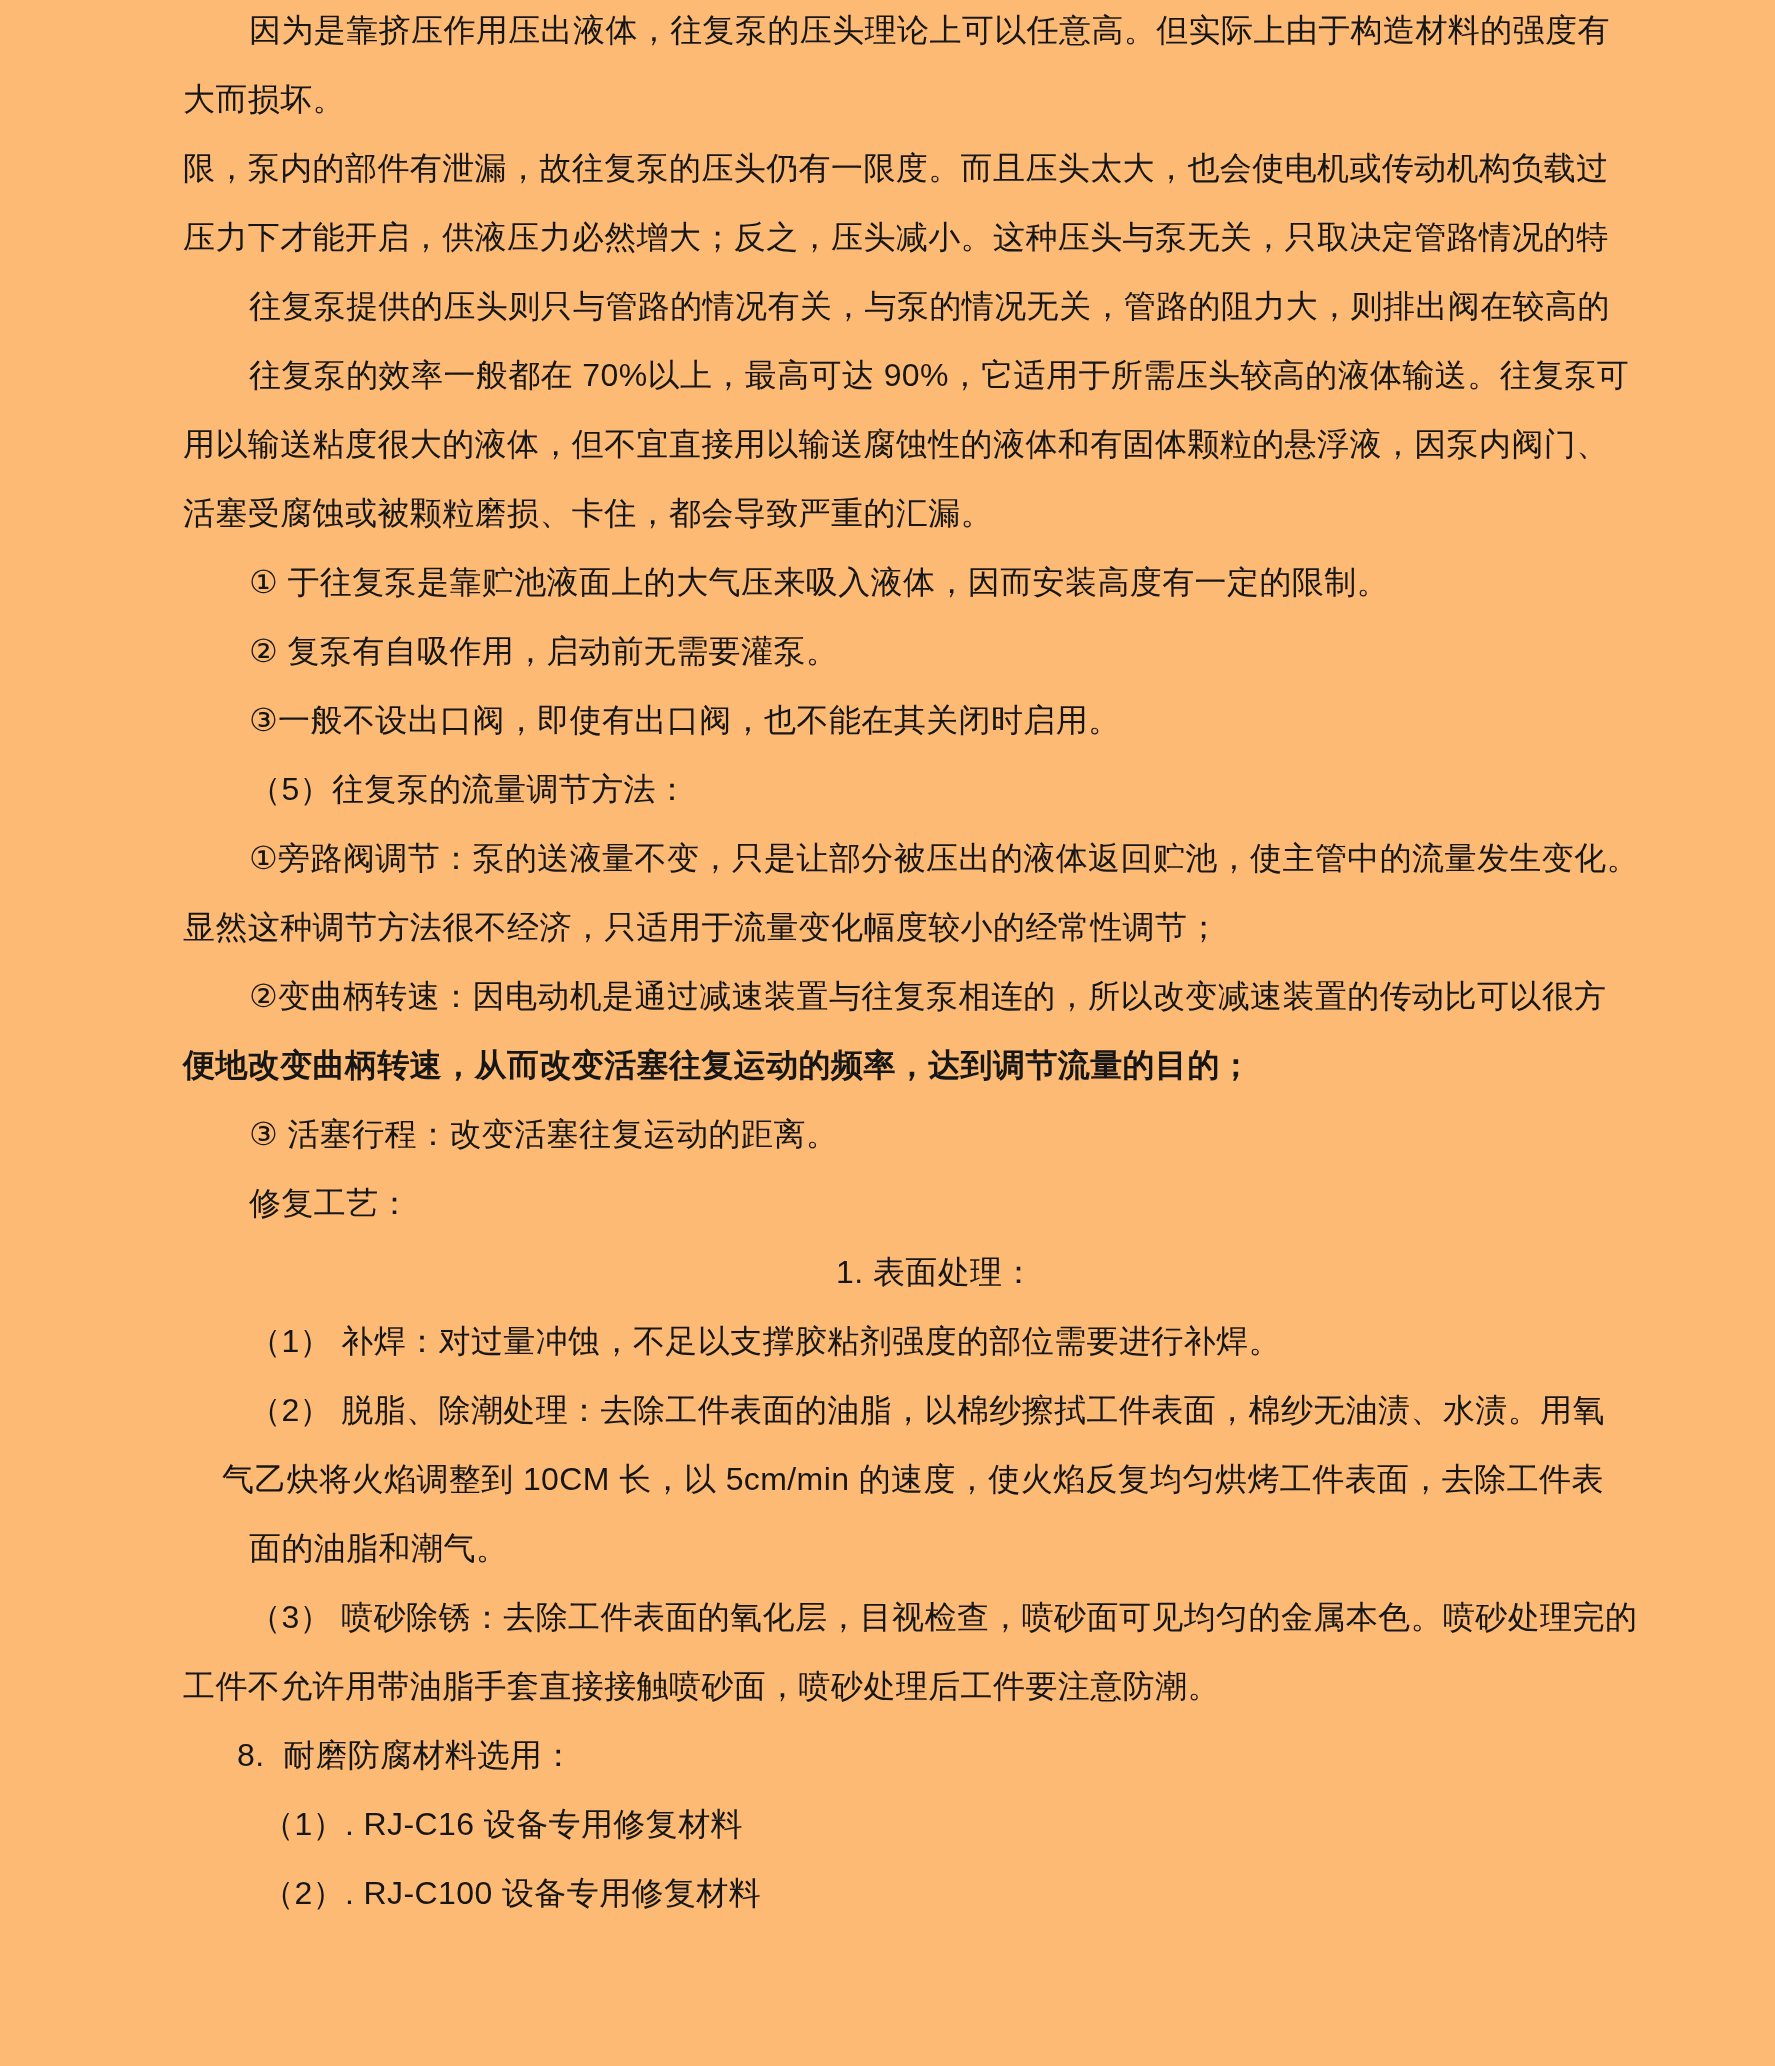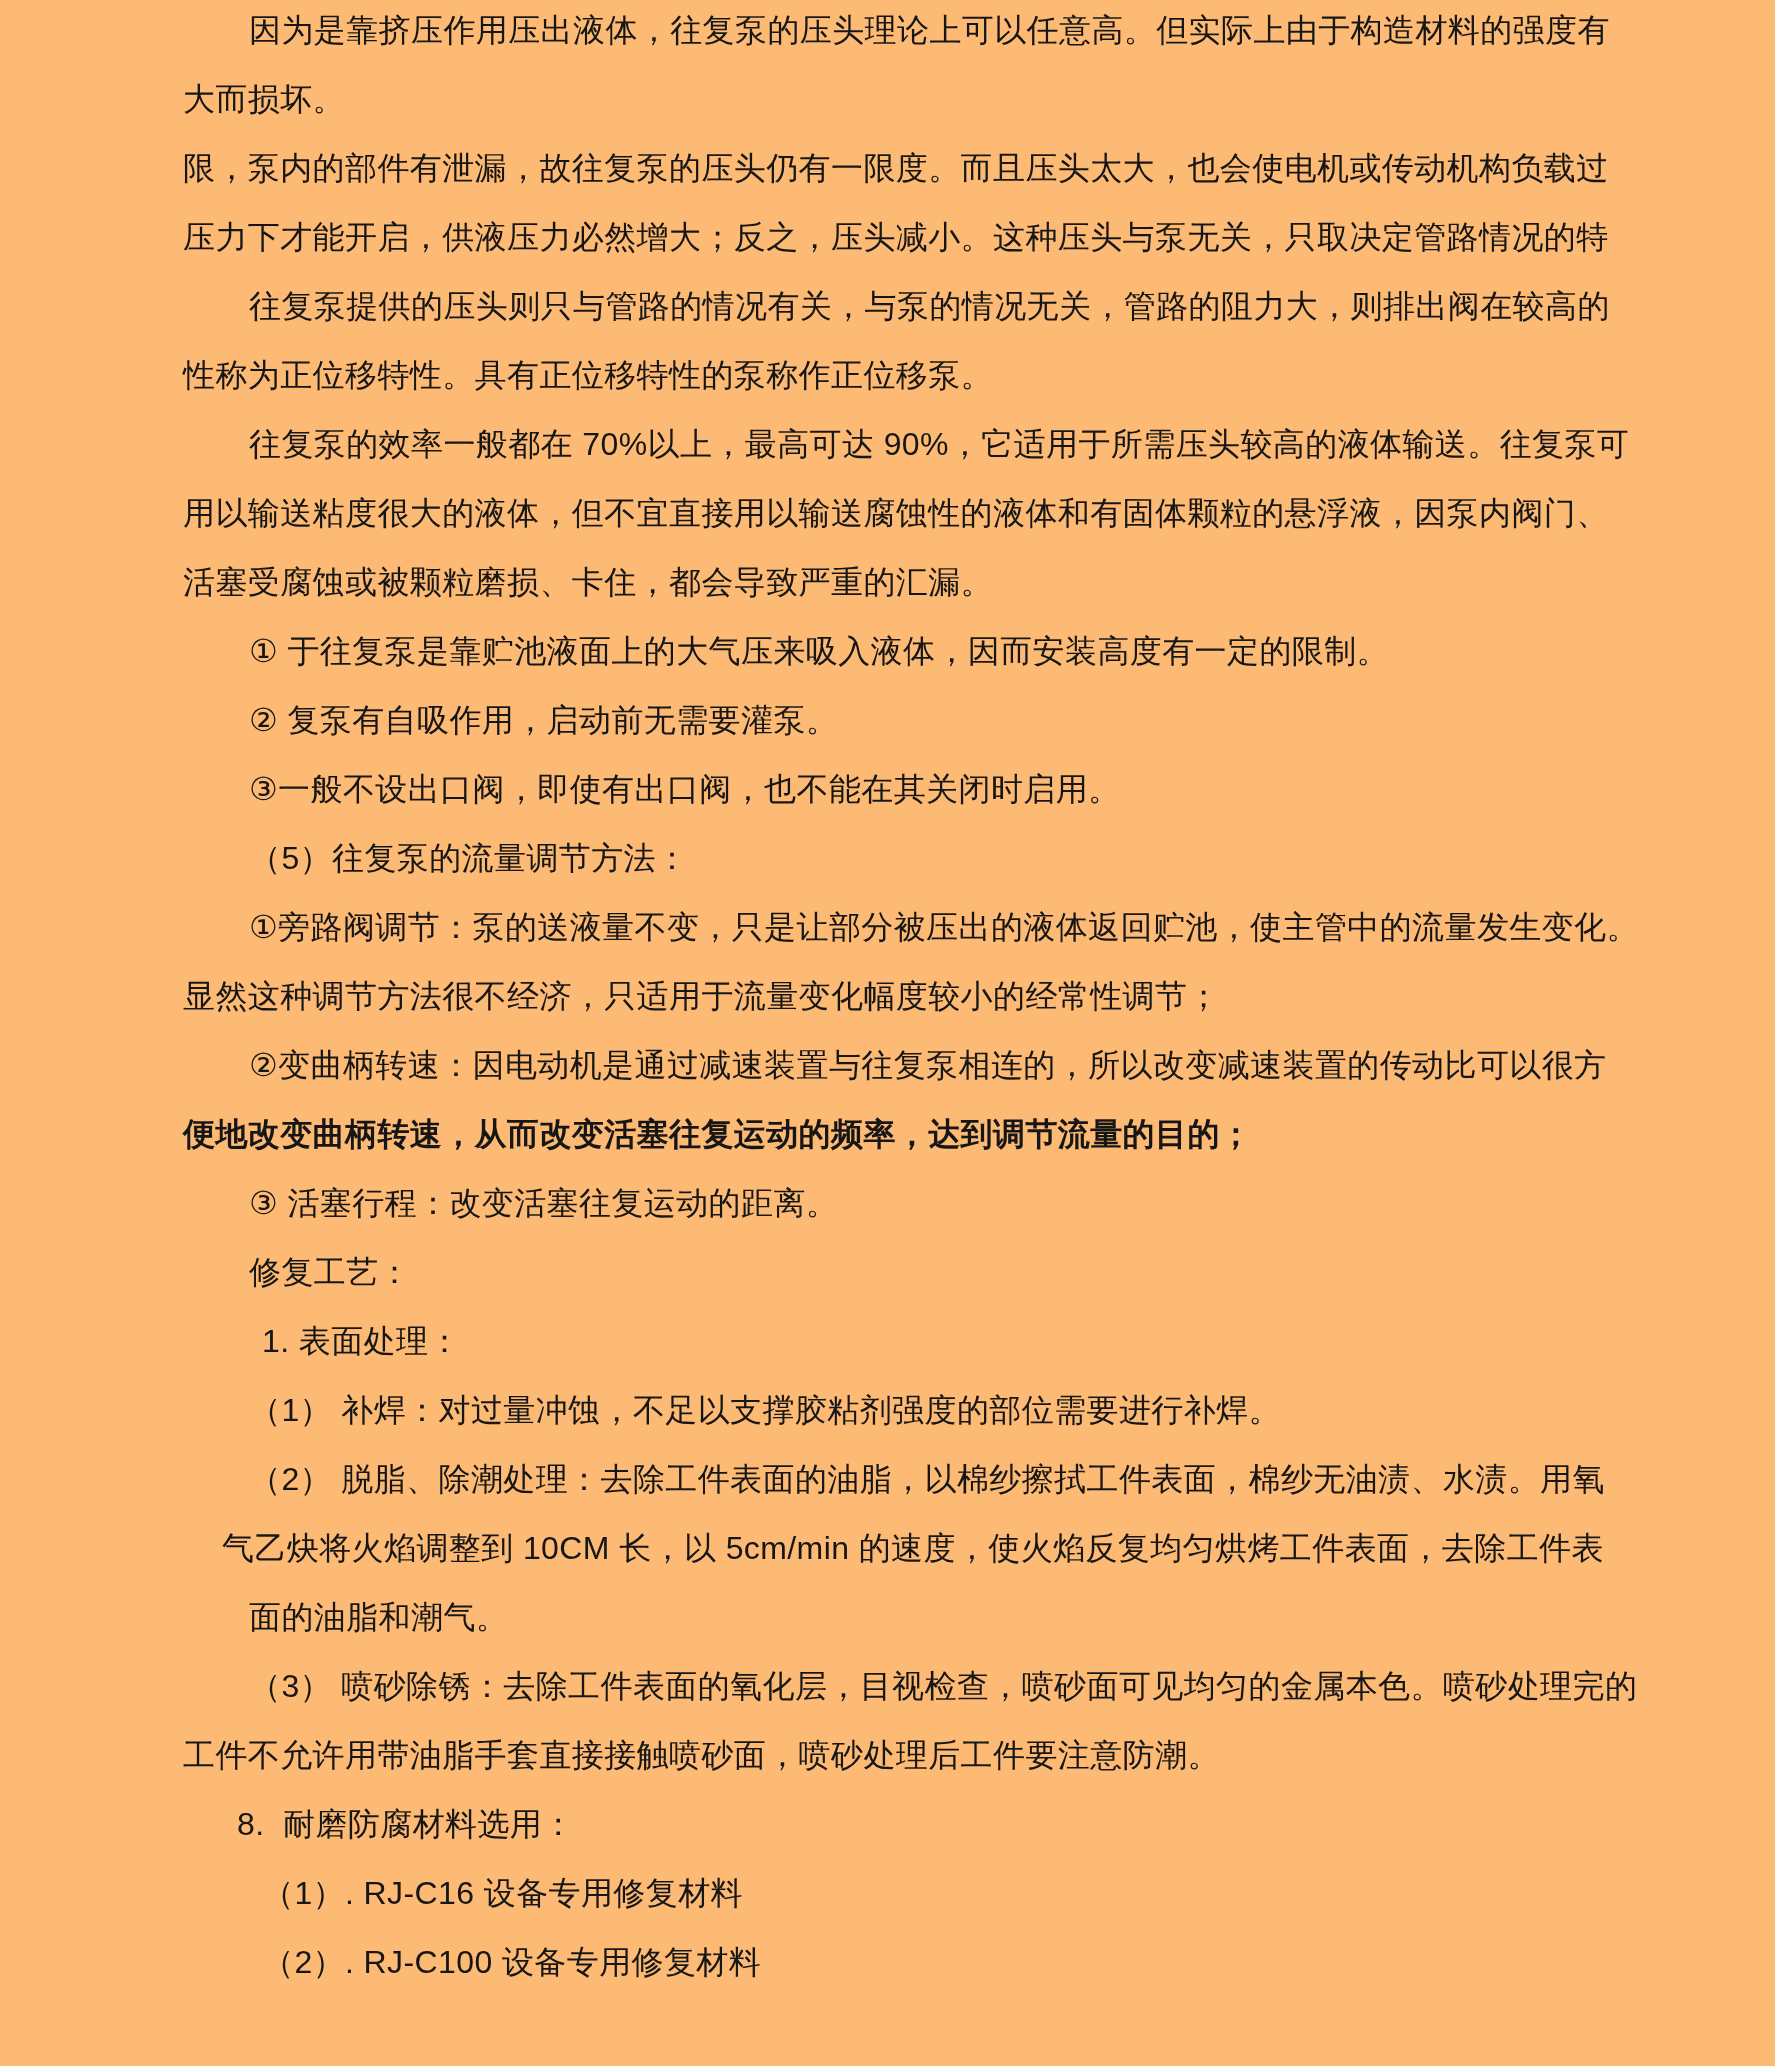--- a/index.html
+++ b/index.html
@@ -38,35 +38,34 @@
 </head>
 <body>
 
 <div class="page" style="background: #fdba74;">
   <div class="text-block" id="text-block">
       <div class="line ind2" style="color: rgb(22, 22, 22);">因为是靠挤压作用压出液体，往复泵的压头理论上可以任意高。但实际上由于构造材料的强度有</div>
       <div class="line ind0" style="color: rgb(22, 22, 22);">大而损坏。</div>
       <div class="line ind0" style="color: rgb(22, 22, 22);">限，泵内的部件有泄漏，故往复泵的压头仍有一限度。而且压头太大，也会使电机或传动机构负载过</div>
       <div class="line ind0" style="color: rgb(22, 22, 22);">压力下才能开启，供液压力必然增大；反之，压头减小。这种压头与泵无关，只取决定管路情况的特</div>
       <div class="line ind2" style="color: rgb(22, 22, 22);">往复泵提供的压头则只与管路的情况有关，与泵的情况无关，管路的阻力大，则排出阀在较高的</div>
-      <div class="line ind0" style="color: rgb(22, 22, 22);">性称为正位移特性。具有正位移特性的泵称作正位移泵。</div>
       <div class="line ind2" style="color: rgb(22, 22, 22);">往复泵的效率一般都在 70%以上，最高可达 90%，它适用于所需压头较高的液体输送。往复泵可</div>
       <div class="line ind0" style="color: rgb(22, 22, 22);">用以输送粘度很大的液体，但不宜直接用以输送腐蚀性的液体和有固体颗粒的悬浮液，因泵内阀门、</div>
       <div class="line ind0" style="color: rgb(22, 22, 22);">活塞受腐蚀或被颗粒磨损、卡住，都会导致严重的汇漏。</div>
       <div class="line ind2" style="color: rgb(22, 22, 22);">① 于往复泵是靠贮池液面上的大气压来吸入液体，因而安装高度有一定的限制。</div>
       <div class="line ind2" style="color: rgb(22, 22, 22);">② 复泵有自吸作用，启动前无需要灌泵。</div>
       <div class="line ind2" style="color: rgb(22, 22, 22);">③一般不设出口阀，即使有出口阀，也不能在其关闭时启用。</div>
       <div class="line ind2" style="color: rgb(22, 22, 22);">（5）往复泵的流量调节方法：</div>
       <div class="line ind2" style="color: rgb(22, 22, 22);">①旁路阀调节：泵的送液量不变，只是让部分被压出的液体返回贮池，使主管中的流量发生变化。</div>
       <div class="line ind0" style="color: rgb(22, 22, 22);">显然这种调节方法很不经济，只适用于流量变化幅度较小的经常性调节；</div>
       <div class="line ind2" style="color: rgb(22, 22, 22);">②变曲柄转速：因电动机是通过减速装置与往复泵相连的，所以改变减速装置的传动比可以很方</div>
       <div class="line ind0" style="color: rgb(22, 22, 22); font-weight: bold;">便地改变曲柄转速，从而改变活塞往复运动的频率，达到调节流量的目的；</div>
       <div class="line ind2" style="color: rgb(22, 22, 22);">③ 活塞行程：改变活塞往复运动的距离。</div>
       <div class="line ind2" style="color: rgb(22, 22, 22);">修复工艺：</div>
-      <div class="line ind3" style="color: rgb(22, 22, 22);">1. 表面处理：</div>
+      <div class="line ind3" style="color: rgb(22, 22, 22); text-align: center;">1. 表面处理：</div>
       <div class="line ind2" style="color: rgb(22, 22, 22);">（1） 补焊：对过量冲蚀，不足以支撑胶粘剂强度的部位需要进行补焊。</div>
       <div class="line ind2" style="color: rgb(22, 22, 22);">（2） 脱脂、除潮处理：去除工件表面的油脂，以棉纱擦拭工件表面，棉纱无油渍、水渍。用氧</div>
       <div class="line ind1" style="color: rgb(22, 22, 22);">气乙炔将火焰调整到 10CM 长，以 5cm/min 的速度，使火焰反复均匀烘烤工件表面，去除工件表</div>
       <div class="line ind2" style="color: rgb(22, 22, 22);">面的油脂和潮气。</div>
       <div class="line ind2" style="color: rgb(22, 22, 22);">（3） 喷砂除锈：去除工件表面的氧化层，目视检查，喷砂面可见均匀的金属本色。喷砂处理完的</div>
       <div class="line ind0" style="color: rgb(22, 22, 22);">工件不允许用带油脂手套直接接触喷砂面，喷砂处理后工件要注意防潮。</div>
       <div class="line ind4" style="color: rgb(22, 22, 22);">8.  耐磨防腐材料选用：</div>
       <div class="line ind3" style="color: rgb(22, 22, 22);">（1）. RJ-C16 设备专用修复材料</div>
       <div class="line ind3" style="color: rgb(22, 22, 22);">（2）. RJ-C100 设备专用修复材料</div>
     </div>

